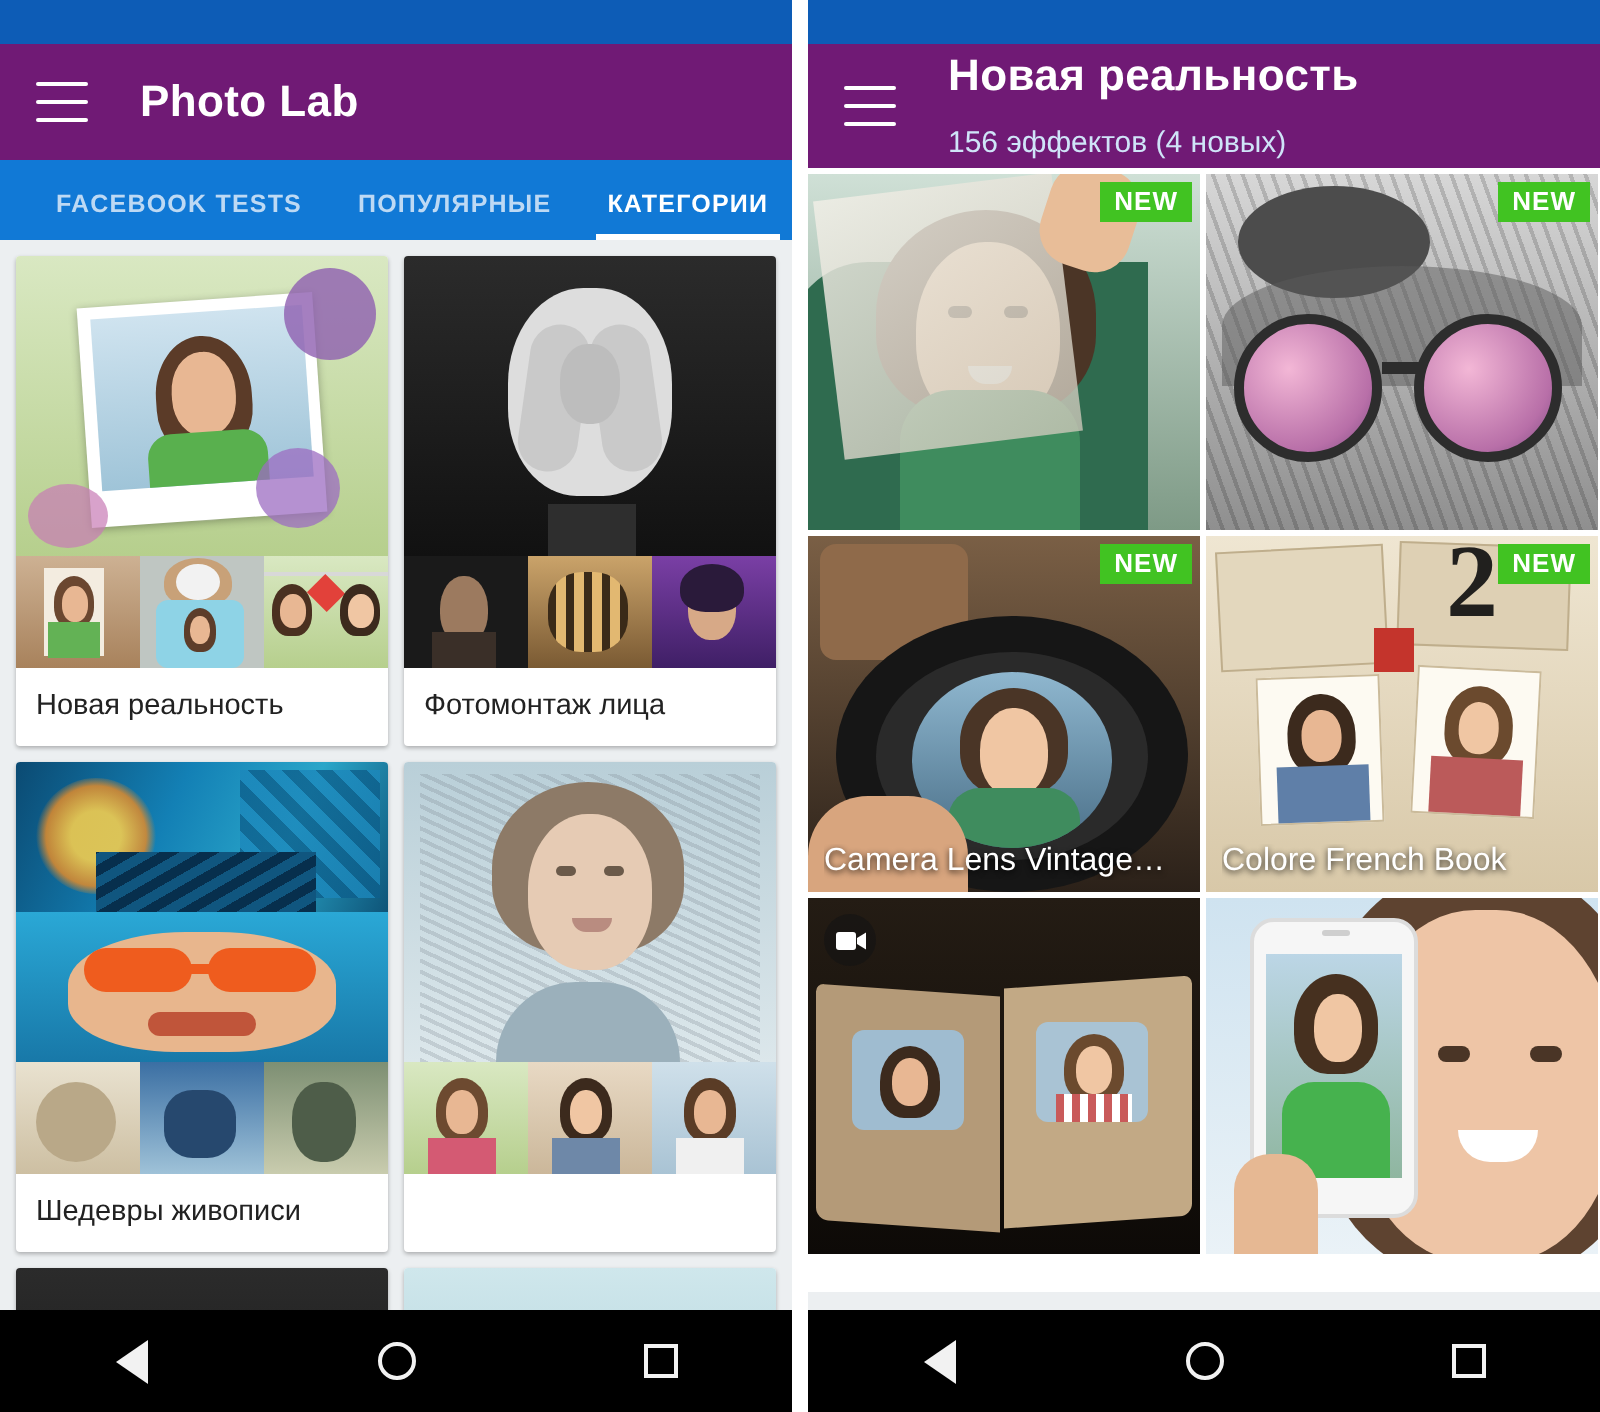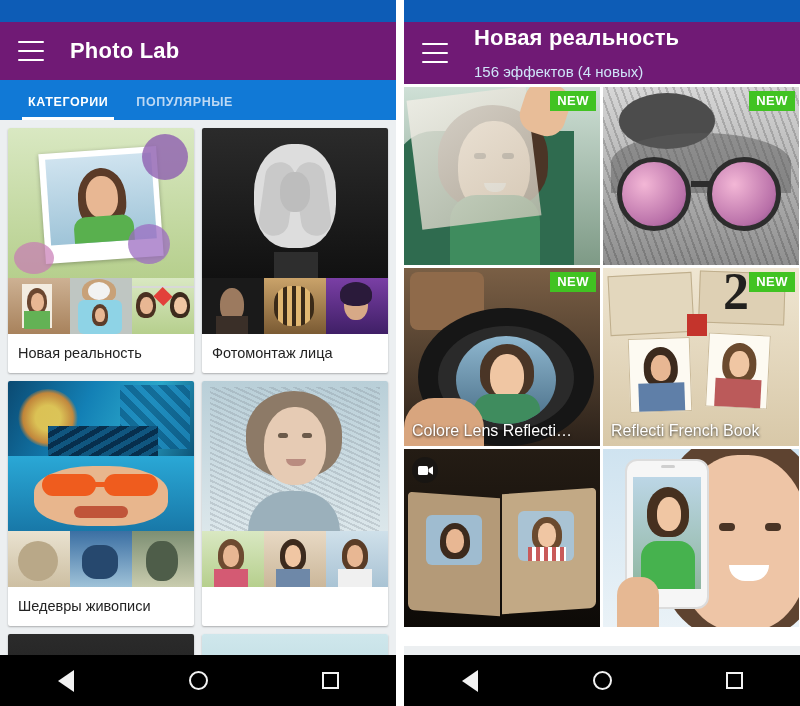--- a/index.html
+++ b/index.html
@@ -108,22 +108,23 @@
         <span></span>
           <span></span>
           <span></span>
       </div>
       <div class="appbar-titles">
         <div class="app-title">Photo Lab</div>
       </div>
     </div>
 
     <div class="tabs">
+      <div class="tab">FACEBOOK TESTS</div>
+      <div class="tab">ПОПУЛЯРНЫЕ</div>
       <div class="tab active">КАТЕГОРИИ</div>
-      <div class="tab">ПОПУЛЯРНЫЕ</div>
 
     </div>
 
     <div class="cards">
 
       <div class="card">
         <div class="card-hero">
           <div class="ph g-grass"></div>
           <div class="ph" style="background:radial-gradient(circle at 50% 58%, rgba(255,255,255,.9) 0 34%, rgba(255,255,255,0) 36%);"></div>
           <div style="position:absolute;left:34px;top:22px;width:118px;height:110px;background:#fff;box-shadow:0 1px 4px rgba(0,0,0,.3);transform:rotate(-4deg);"></div>
@@ -333,41 +334,41 @@
         <div style="position:absolute;left:6px;top:4px;width:74px;height:58px;background:#8f6a4a;border-radius:8px;"></div>
         <div style="position:absolute;left:14px;top:40px;width:176px;height:138px;border-radius:50%;background:#161616;"></div>
         <div style="position:absolute;left:34px;top:58px;width:136px;height:104px;border-radius:50%;background:#2a2a2a;"></div>
         <div style="position:absolute;left:52px;top:68px;width:100px;height:88px;border-radius:50%;background:linear-gradient(#8fb7cf,#4a6f88);overflow:hidden;">
           <div class="hair" style="left:24px;top:8px;width:54px;height:54px;background:#4a3526;"></div>
           <div class="face skin2" style="left:34px;top:18px;width:34px;height:44px;"></div>
           <div style="position:absolute;left:18px;top:58px;width:66px;height:34px;background:#3f8c5e;border-radius:16px 16px 0 0;"></div>
         </div>
         <div style="position:absolute;left:0;bottom:0;width:80px;height:48px;background:#d8a57e;border-radius:30px 30px 0 0;"></div>
         <div class="badge-new">NEW</div>
-        <div class="tile-caption">Colore Lens Reflecti…</div>
+        <div class="tile-caption">Camera Lens Vintage…</div>
       </div>
 
       <div class="tile">
         <div class="ph g-paper"></div>
         <div style="position:absolute;left:6px;top:6px;width:84px;height:60px;background:#e3d7bd;border:1px solid #bfae8c;transform:rotate(-3deg);"></div>
         <div style="position:absolute;left:96px;top:4px;width:86px;height:52px;background:#ded0b4;border:1px solid #bfae8c;transform:rotate(2deg);"></div>
         <div style="position:absolute;left:26px;top:70px;width:62px;height:74px;background:#fdfaf2;border:1px solid #cbbb9b;transform:rotate(-2deg);overflow:hidden;">
           <div class="hair" style="left:14px;top:8px;width:34px;height:40px;background:#3c2a1d;"></div>
           <div class="face skin" style="left:21px;top:16px;width:20px;height:26px;"></div>
           <div style="position:absolute;left:8px;top:44px;width:46px;height:30px;background:#5f7fa8;"></div>
         </div>
         <div style="position:absolute;left:104px;top:66px;width:62px;height:74px;background:#fdfaf2;border:1px solid #cbbb9b;transform:rotate(3deg);overflow:hidden;">
           <div class="hair" style="left:14px;top:8px;width:34px;height:40px;background:#6b4a2e;"></div>
           <div class="face skin2" style="left:21px;top:16px;width:20px;height:26px;"></div>
           <div style="position:absolute;left:8px;top:44px;width:46px;height:30px;background:#bb5a5a;"></div>
         </div>
         <div style="position:absolute;left:84px;top:46px;width:20px;height:22px;background:#c4342c;"></div>
         <div class="watermark-num" style="left:120px;top:-6px;font-size:52px;">2</div>
         <div class="badge-new">NEW</div>
-        <div class="tile-caption">Reflecti French Book</div>
+        <div class="tile-caption">Colore French Book</div>
       </div>
 
       <div class="tile">
         <div class="ph" style="background:linear-gradient(#241c14,#0d0a07);"></div>
         <div style="position:absolute;left:4px;top:46px;width:92px;height:118px;background:#b49a78;border-radius:4px 0 0 6px;transform:skewY(4deg);"></div>
         <div style="position:absolute;left:98px;top:42px;width:94px;height:120px;background:#c2a985;border-radius:0 4px 6px 0;transform:skewY(-4deg);"></div>
         <div style="position:absolute;left:22px;top:66px;width:56px;height:50px;background:#9fbcd0;border-radius:6px;overflow:hidden;">
           <div class="hair" style="left:14px;top:8px;width:30px;height:36px;background:#3c2a1d;"></div>
           <div class="face skin" style="left:20px;top:14px;width:18px;height:24px;"></div>
         </div>

